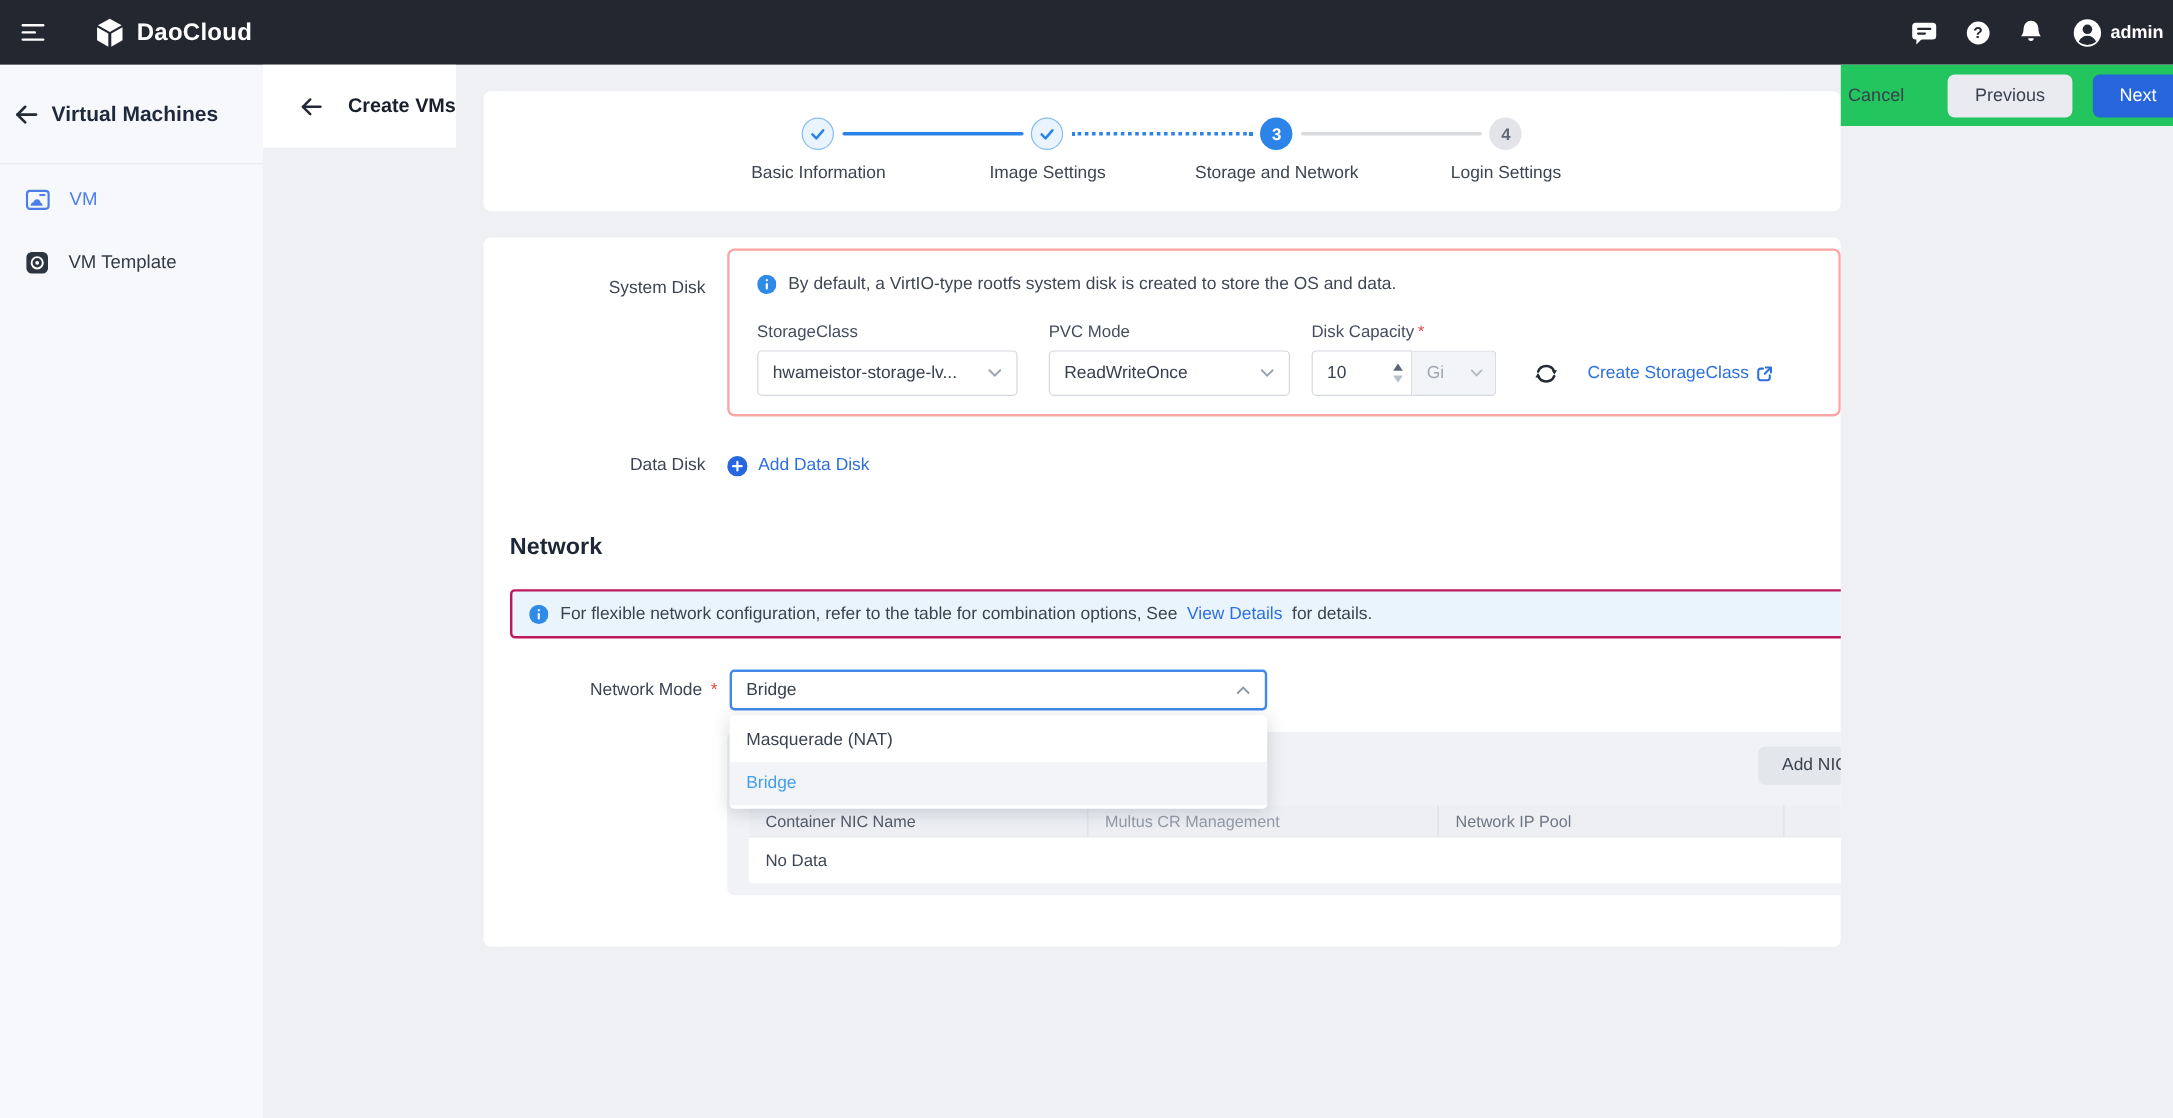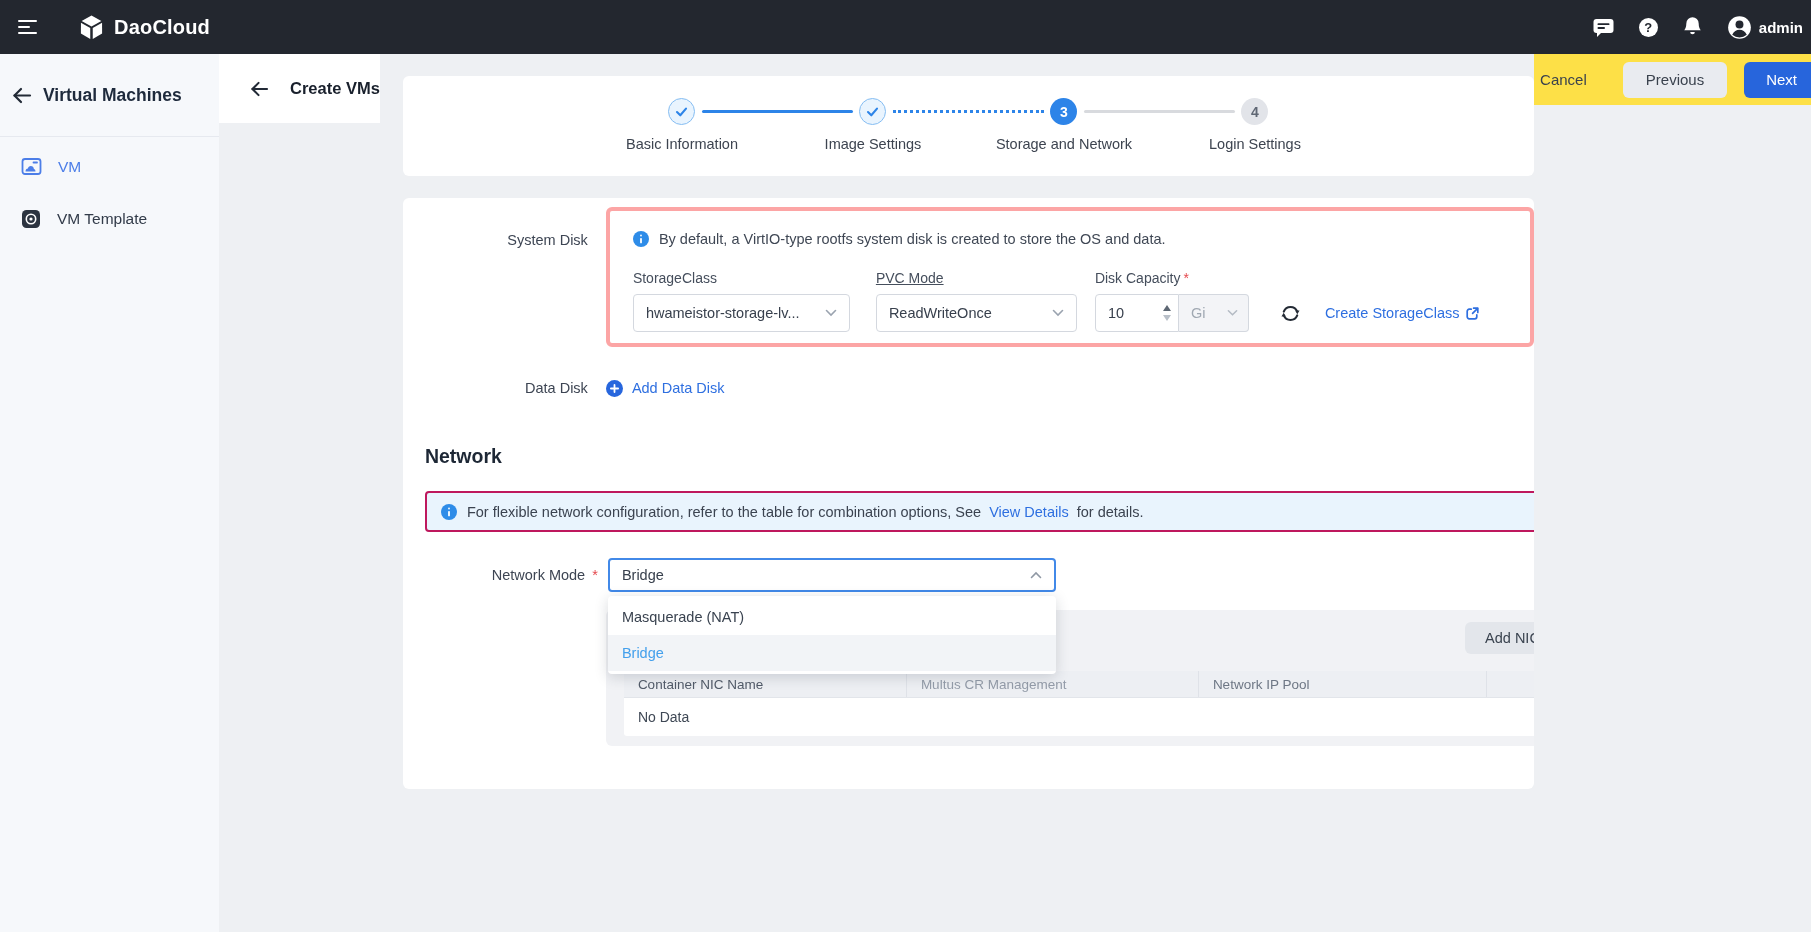--- a/index.html
+++ b/index.html
@@ -47,21 +47,21 @@
   .connector.solid-blue { height:3px; background:#2d84e8; border-radius:2px; }
   .connector.dotted-blue { border-top:3px dotted #2d84e8; }
   .connector.solid-gray { height:3px; background:#d8dade; border-radius:2px; }
 
   
   .form-card { height:591px; padding:9px 0 0 22px; position:relative; }
   .frow { display:flex; }
   .flabel { width:181px; flex:none; text-align:right; padding-right:18px; font-size:14.5px; color:#3d4553; }
   .req { color:#e5484d; margin-left:3px; }
 
-  .sysdisk-box { width:965px; border:4px solid #fca5a5; border-radius:6px; padding:20px 22px 0 23px; height:140px; }
+  .sysdisk-box { width:965px; border:2px solid #fca5a5; border-radius:6px; padding:20px 22px 0 23px; height:140px; }
   .info-line { display:flex; align-items:center; gap:10px; font-size:14.5px; color:#3f4754; }
   .field-labels { display:flex; margin-top:23px; font-size:14px; color:#454e5c; }
   .field-row { display:flex; margin-top:8px; align-items:center; }
 
   .select { height:38px; border:1px solid #d4d8df; border-radius:4px; background:#fff; display:flex;
     align-items:center; padding:0 12px; font-size:14.5px; color:#38404d; cursor:pointer; }
   .select .chev { margin-left:auto; }
   .sc-select { width:217px; }
   .pvc-select { width:201px; margin-left:26px; }
   .cap-group { display:flex; margin-left:18px; }
@@ -101,21 +101,21 @@
   .nic-thead { display:flex; background:#edeff3; border-bottom:1px solid #e2e5ea; height:27px; }
   .nic-th { font-size:13.5px; display:flex; align-items:center; padding-left:14px; border-right:1px solid #dfe2e8; }
   .nic-th:nth-child(1){ width:283px; color:#525b69; }
   .nic-th:nth-child(2){ width:292px; color:#949ca9; }
   .nic-th:nth-child(3){ width:288px; color:#6e7785; }
   .nic-th:nth-child(4){ width:66px; border-right:none; }
   .nic-empty { background:#fff; height:38px; display:flex; align-items:center; padding-left:14px;
     font-size:14px; color:#3f4855; border-radius:0 0 3px 3px; }
 
   
-  .footer-bar { height:51px; background:#fde047; flex:none; display:flex; align-items:center; justify-content:flex-end; overflow:hidden; }
+  .footer-bar { height:51px; background:#22c55e; flex:none; display:flex; align-items:center; justify-content:flex-end; overflow:hidden; }
   .btn { height:36px; border:none; border-radius:6px; font-size:15px; cursor:pointer; font-family:inherit; }
   .btn-cancel { background:transparent; color:#3a424e; padding:0 6px; margin-right:30px; }
   .btn-previous { background:#e9ebf0; color:#3a424e; padding:0 23px; margin-right:17px; }
   .btn-next { background:#2765dc; color:#fff; padding:0 22px; margin-right:-8px; }
 
   .icon { flex:none; display:inline-flex; }
 </style>
 </head>
 <body>
 
@@ -256,21 +256,21 @@
                 <svg width="16" height="16" viewBox="0 0 16 16">
                     <circle cx="8" cy="8" r="8" fill="#2e8ce8"></circle>
                     <rect x="7.1" y="3.6" width="1.8" height="1.9" rx="0.9" fill="#fff"></rect>
                     <rect x="7.1" y="6.9" width="1.8" height="5.4" rx="0.9" fill="#fff"></rect>
                   </svg>
               </span>
               <span>By default, a VirtIO-type rootfs system disk is created to store the OS and data.</span>
             </div>
             <div class="field-labels">
               <span style="width:243px;">StorageClass</span>
-              <span style="width:219px;text-decoration:underline;">PVC Mode</span>
+              <span style="width:219px;">PVC Mode</span>
               <span>Disk Capacity</span>
               <span class="req">*</span>
             </div>
             <div class="field-row">
               <div class="select sc-select">
                 <span>hwameistor-storage-lv...</span>
                 <span class="chev icon">
                   <svg width="12" height="8" viewBox="0 0 12 8" fill="none" stroke="#9aa3af" stroke-width="1.6" stroke-linecap="round">
                       <path d="M1.5 1.5 L6 6 L10.5 1.5"></path>
                     </svg>

